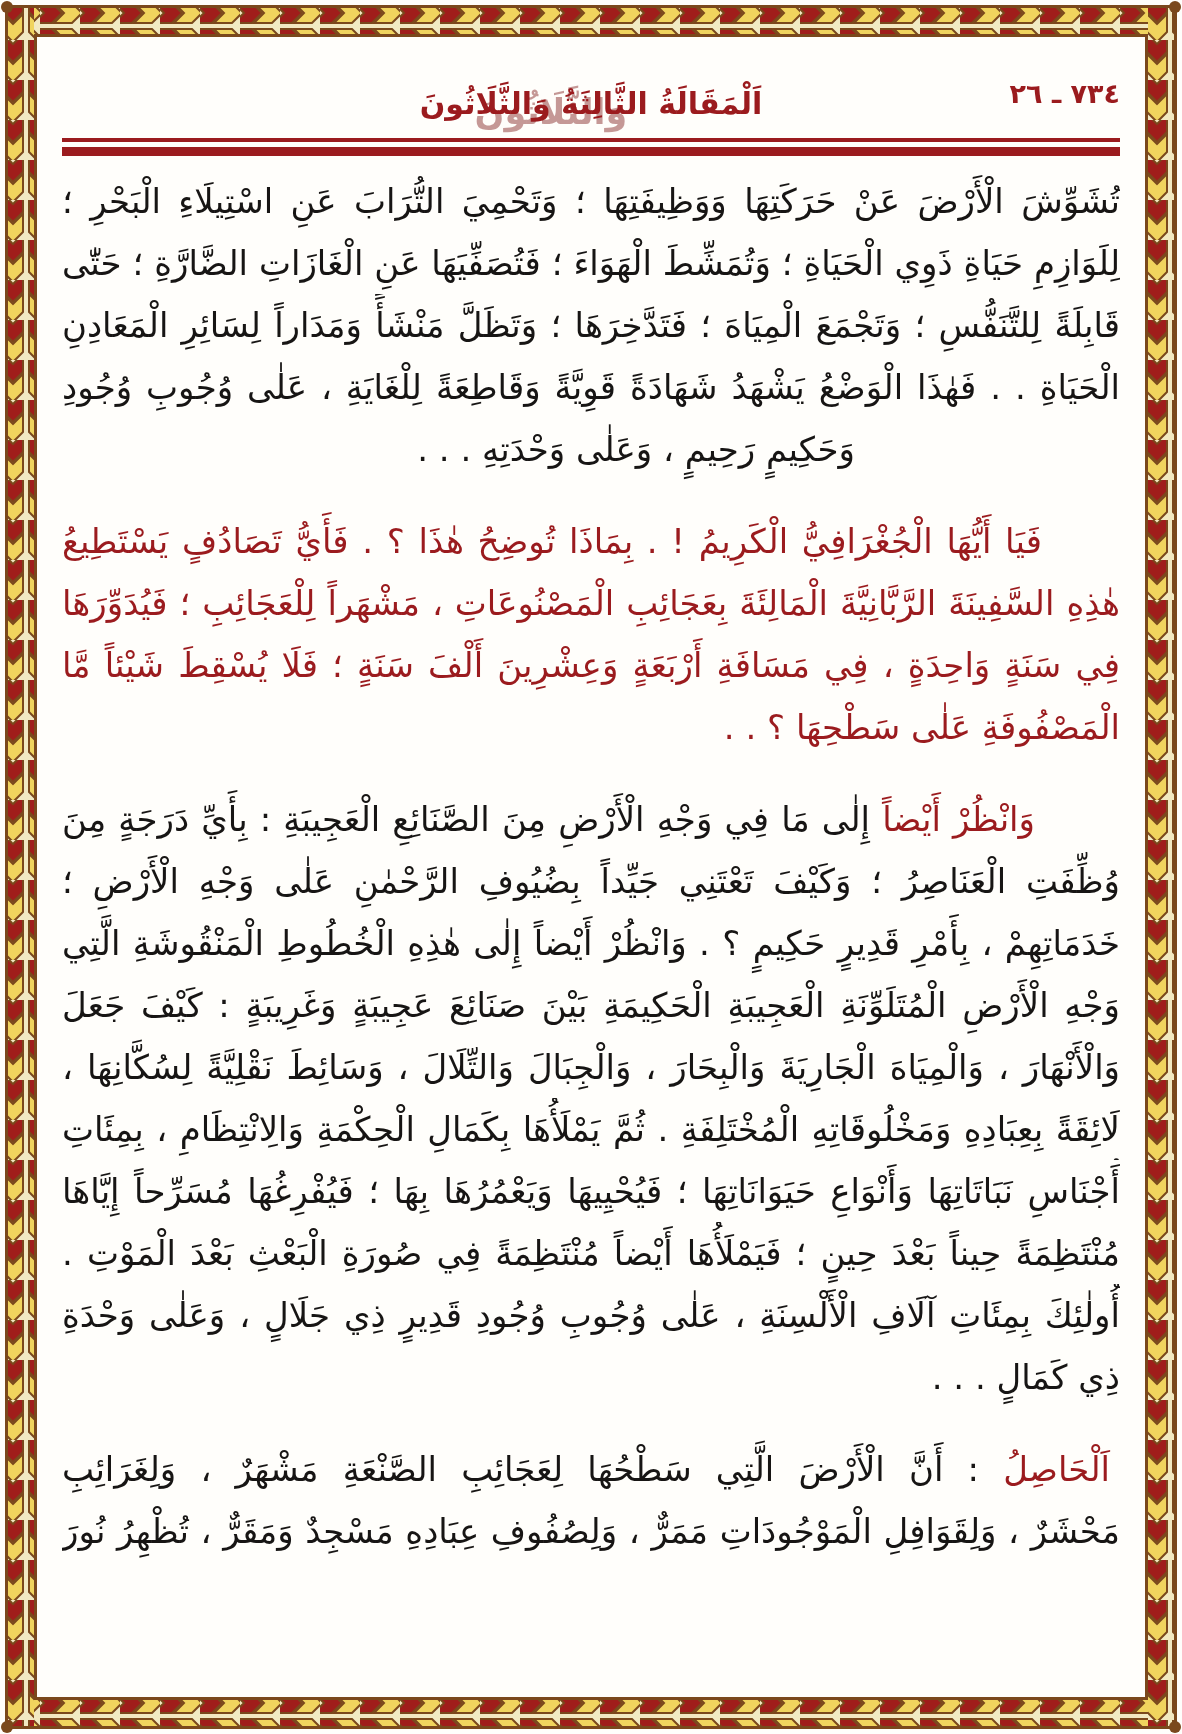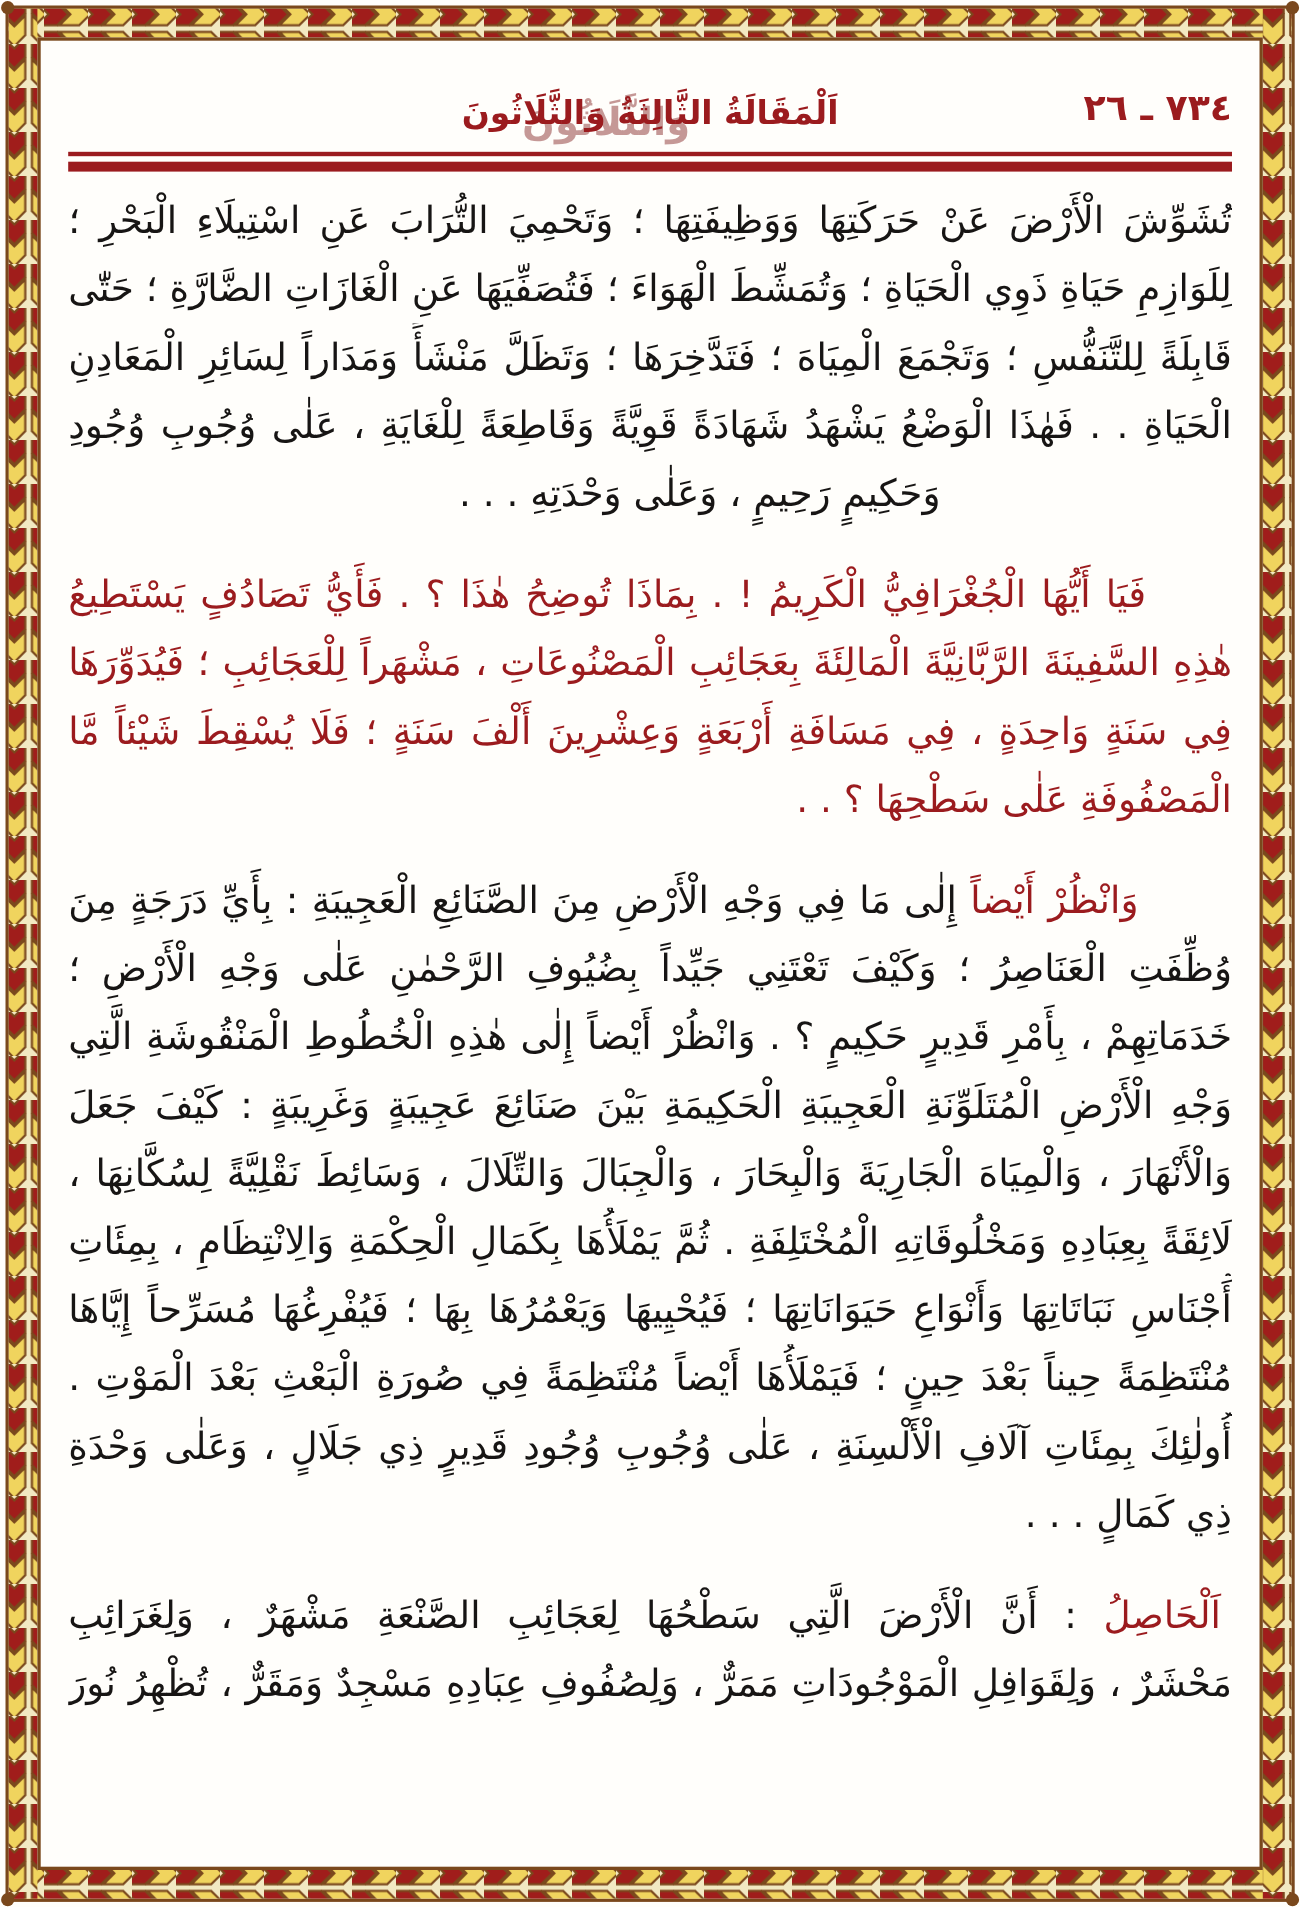--- a/index.html
+++ b/index.html
@@ -21,21 +21,21 @@
     direction: rtl;
   }
 
   
   .header { position: relative; padding-top: 28px; }
   .page-number {
     position: absolute;
     top: 36px;
     left: 8px;            
     right: auto;
-    font-size: 33px;
+    font-size: 27px;
     font-weight: 700;
     color: var(--accent, #9B1B1E);
     direction: rtl;
   }
   
   .page-number { left: auto; right: 0px; }
 
   .title-wrap { position: relative; text-align: center; height: 52px; }
   .title {
     margin: 11px;

